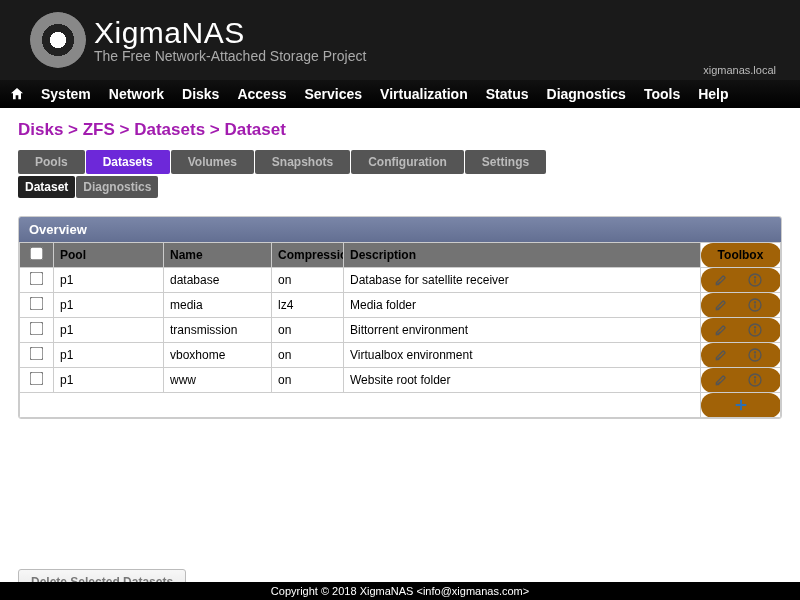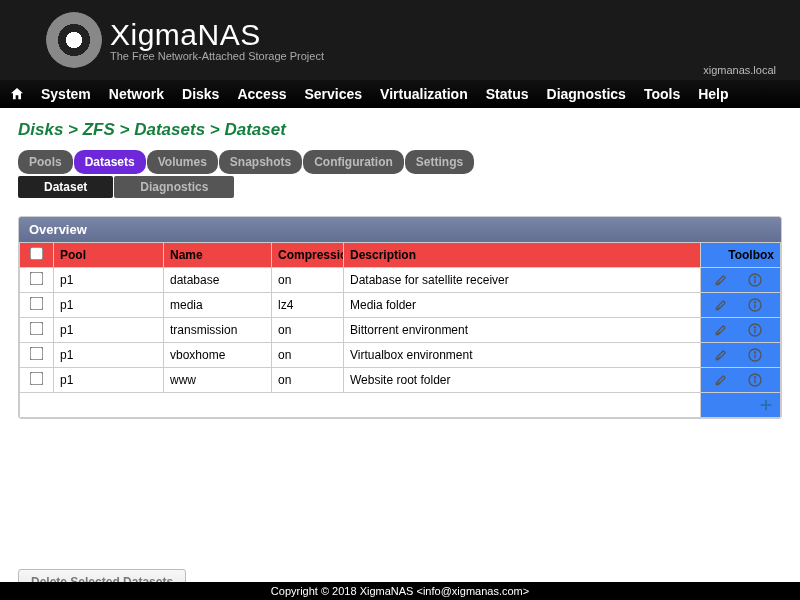--- a/index.html
+++ b/index.html
@@ -19,29 +19,29 @@
     background-image:
       radial-gradient(circle at 10% 50%, #2a2a2a 0%, transparent 40%),
       radial-gradient(circle at 90% 30%, #333 0%, transparent 50%),
       repeating-linear-gradient(60deg, transparent 0 10px, rgba(255,255,255,0.02) 10px 20px),
       repeating-linear-gradient(-60deg, transparent 0 10px, rgba(255,255,255,0.02) 10px 20px),
       #111;
     position: relative;
     display: flex;
     align-items: center;
   }
-  .logo { display: flex; align-items: center; padding-left: 46px; }
+  .logo { display: flex; align-items: center; padding-left: 30px; }
   .logo-disc {
     width: 56px; height: 56px; border-radius: 50%;
     background: radial-gradient(circle at 50% 50%, #fff 0 8px, #222 8px 16px, #888 16px 28px, #333 28px);
     margin-right: 8px;
   }
   .logo-text { color: #fff; }
   .logo-text .big { font-size: 30px; font-weight: 500; letter-spacing: 0.5px; }
-  .logo-text .sub { font-size: 11px; color: #aaa; text-align: right; margin-top: -2px; }
+  .logo-text .sub { font-size: 14px; color: #aaa; text-align: right; margin-top: -2px; }
   .hostname { position: absolute; right: 24px; bottom: 4px; font-size: 11px; color: #bbb; }
   .menubar {
     background: linear-gradient(#111, #000);
     display: flex;
     align-items: center;
     padding: 0 8px;
     height: 28px;
     border-bottom: 1px solid #000;
   }
   .menubar .home {
@@ -53,60 +53,59 @@
     padding: 4px 9px; text-decoration: none; cursor: pointer;
   }
   .content {
     flex: 1;
     background: #fff;
     padding: 12px 18px 8px 18px;
     position: relative;
     overflow: auto;
   }
   .breadcrumb {
-    color: #15803d; font-size: 17px; font-weight: bold;
+    color: #a21caf; font-size: 17px; font-weight: bold;
     margin-bottom: 10px;
-    font-style: italic;
   }
   .tabrow {
     display: flex; gap: 1px; margin-bottom: 2px;
   }
   .tab {
     background: #555; color: #bbb; font-size: 12px;
-    padding: 5px 11px; border-radius: 10px; cursor: pointer;
+    padding: 5px 17px; border-radius: 2px; cursor: pointer;
     font-weight: bold;
   }
   .tab.active { background: #6d28d9; color: #fff; }
   .subtabrow { display: flex; gap: 1px; margin-bottom: 18px; }
   .subtab {
     background: #555; color: #bbb; font-size: 12px;
-    padding: 4px 26px; border-radius: 2px; cursor: pointer; font-weight: bold;
+    padding: 4px 7px; border-radius: 2px; cursor: pointer; font-weight: bold;
   }
   .subtab.active { background: #222; color: #fff; }
   .panel {
     border: 1px solid #ccc; border-radius: 3px; overflow: hidden; margin-top: 8px;
   }
   .panel-header {
     background: linear-gradient(#7a86a8, #636f92);
     color: #fff; font-weight: bold; font-size: 13px;
     padding: 5px 10px;
   }
   table.data {
     width: 100%; border-collapse: collapse; font-size: 12px;
     table-layout: fixed;
   }
   table.data th, table.data td {
     border: 1px solid #ccc; padding: 4px 6px; text-align: left;
     background: #fff;
     overflow: hidden; white-space: nowrap; text-overflow: clip;
   }
   table.data th {
-    background: #ef4444; font-weight: bold;
-  }
-  table.data td.tool, table.data th.tool { background: #3b82f6; text-align: right; }
+    background: #737373; font-weight: bold;
+  }
+  table.data td.tool, table.data th.tool { background: #a16207; text-align: center; border-radius: 12px; }
   .col-chk { width: 34px; text-align:center !important; }
   .col-pool { width: 110px; }
   .col-name { width: 108px; }
   .col-comp { width: 72px; }
   .col-desc { width: auto; }
   .col-tool { width: 80px; }
   .btn {
     background: linear-gradient(#f7f7f7,#e7e7e7);
     border: 1px solid #bbb; border-radius: 3px;
     color: #777; font-weight: bold; font-size: 12px;

